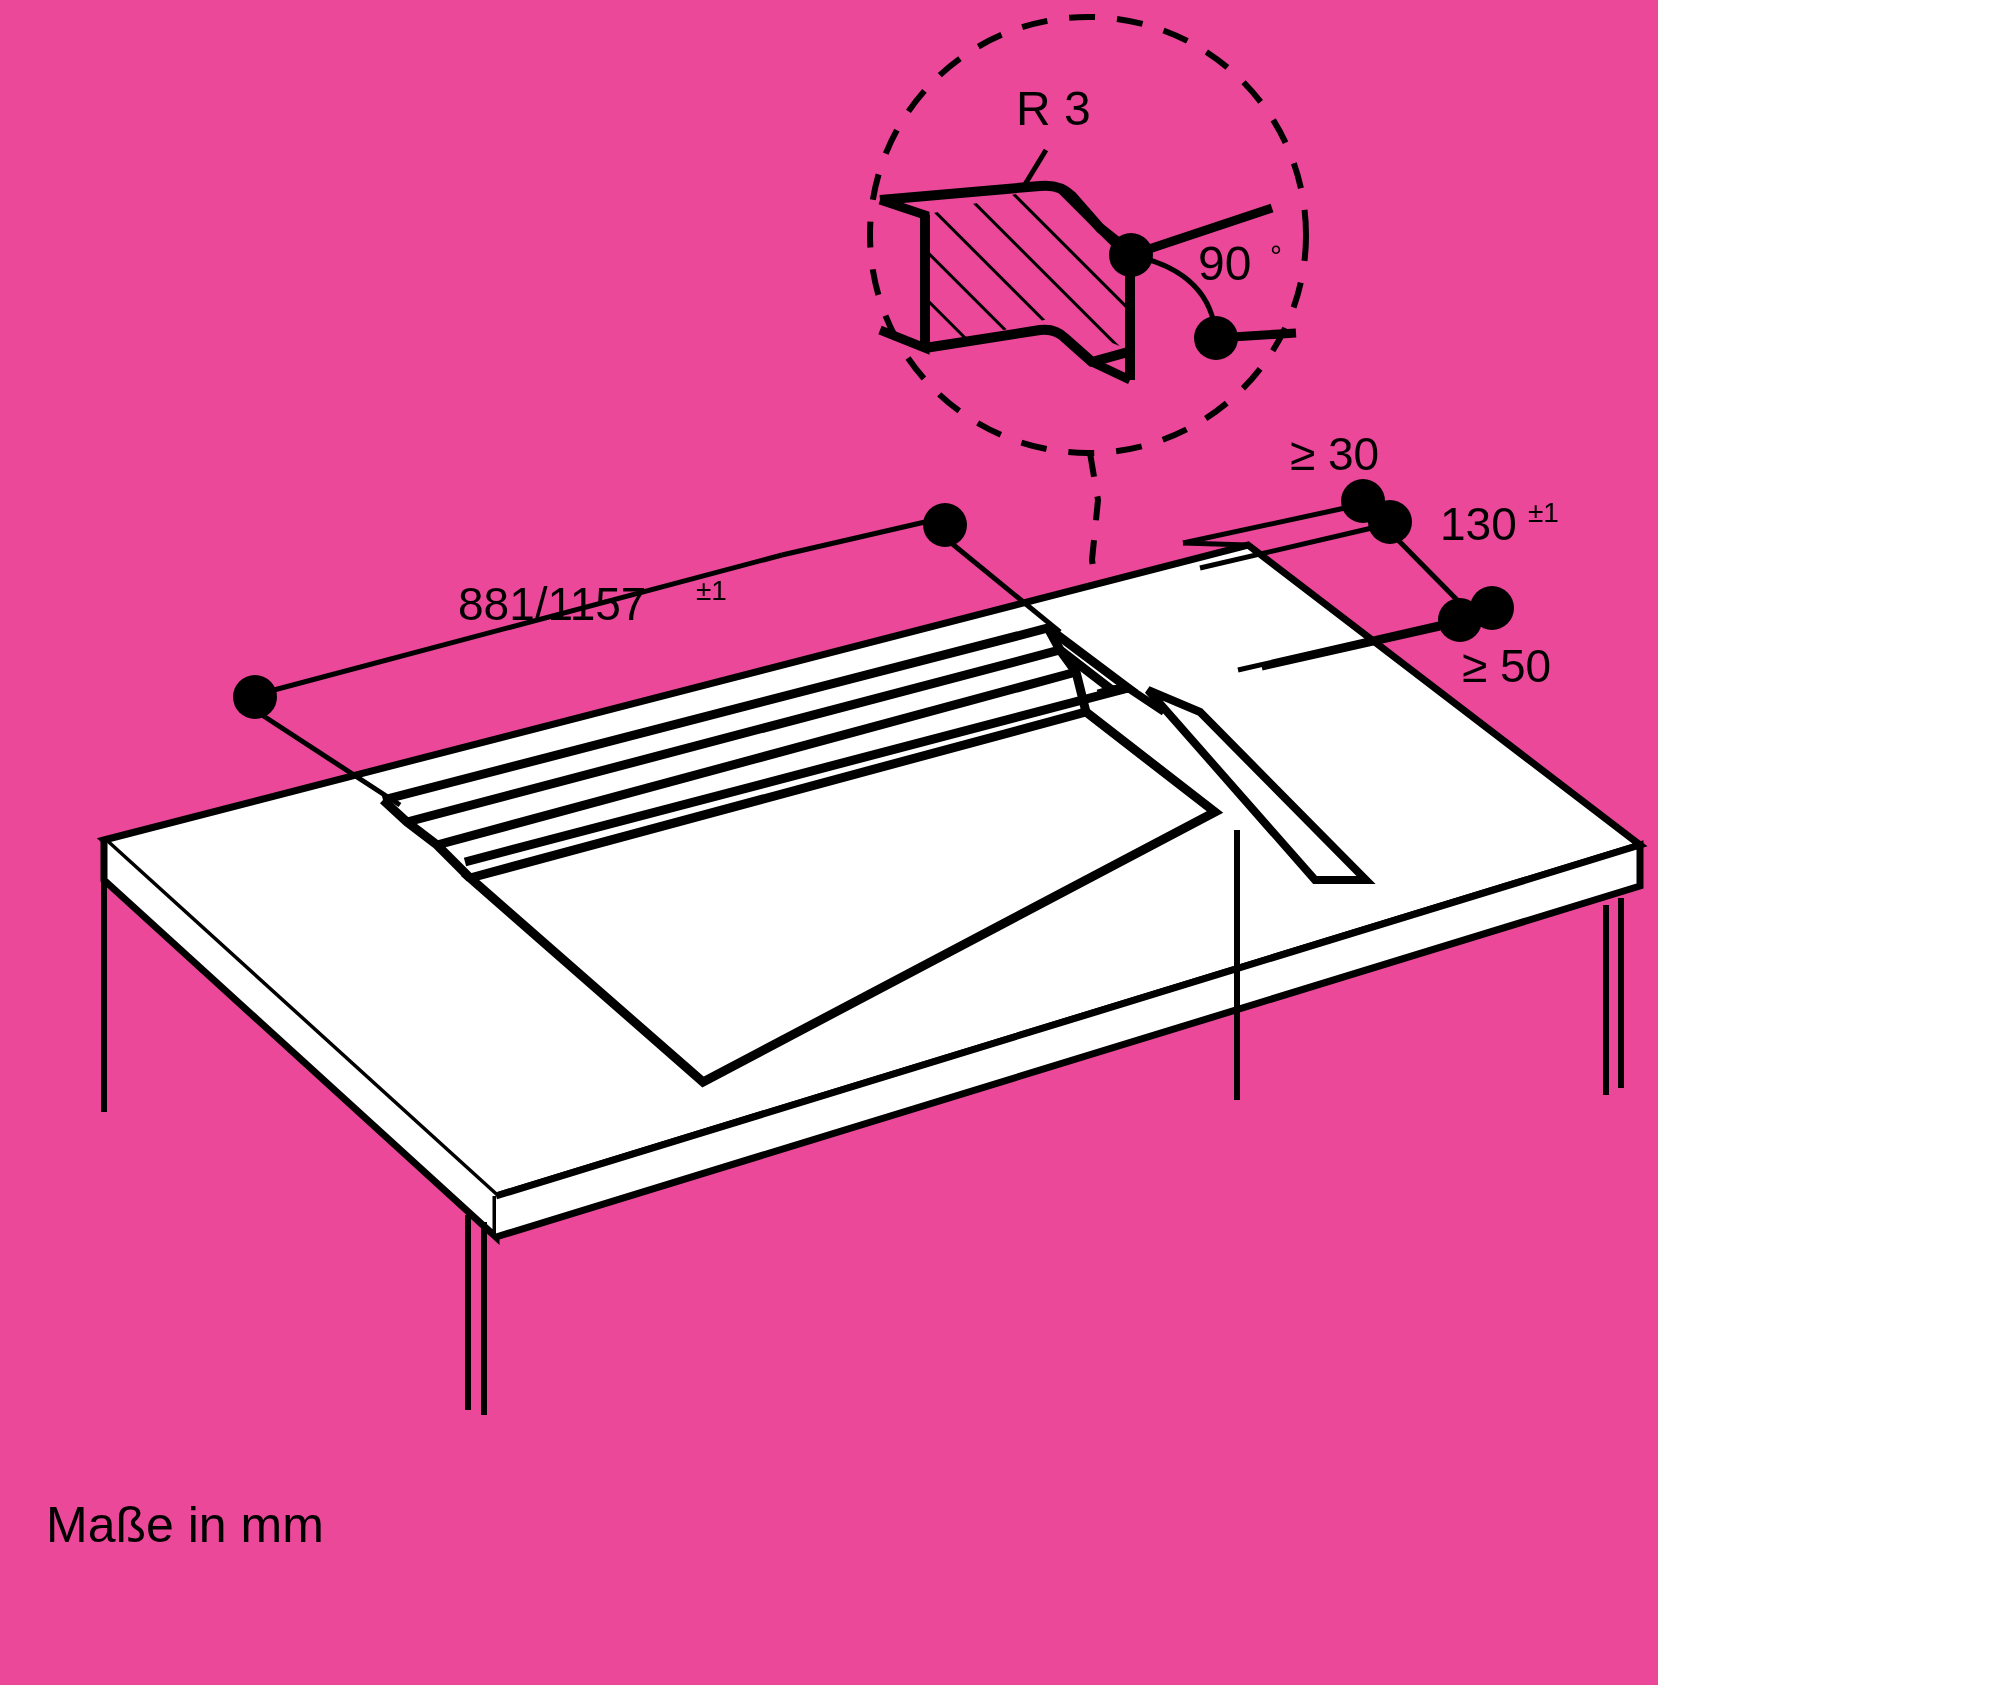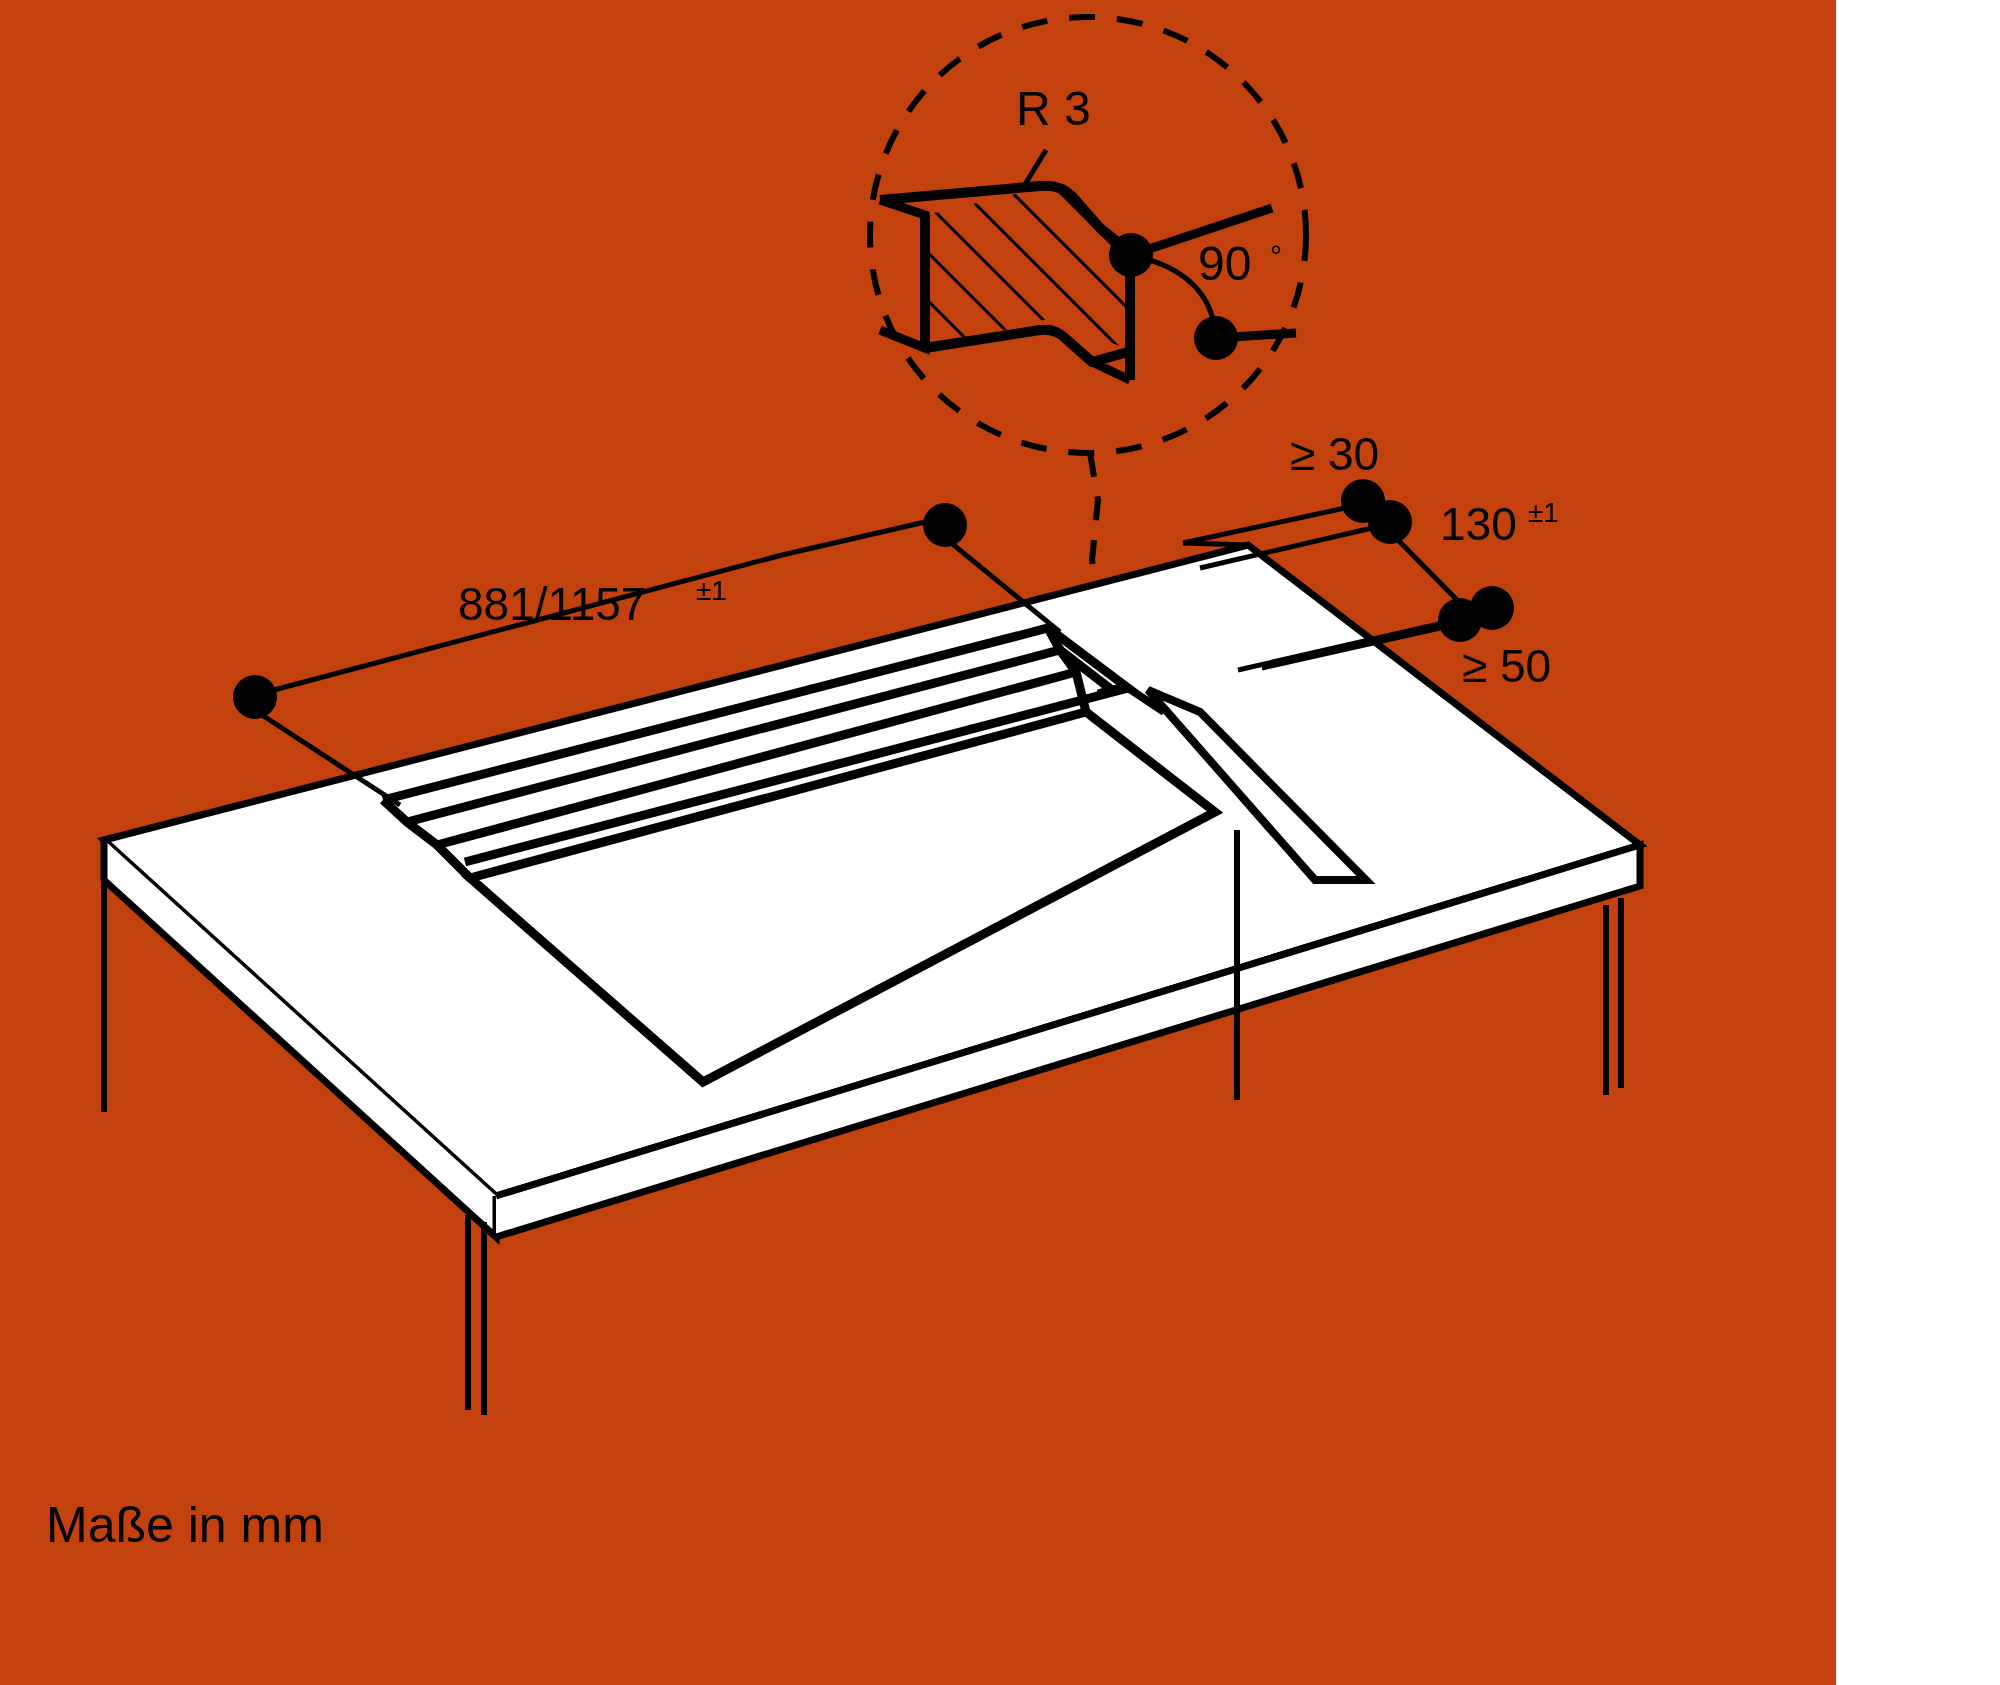--- a/index.html
+++ b/index.html
@@ -6,23 +6,23 @@
   html, body {
     margin: 0;
     padding: 0;
     background: #ffffff;
   }
   body {
     font-family: "Liberation Sans", sans-serif;
   }
   #page {
     position: relative;
-    width: 1836px;
+    width: 1658px;
     height: 1685px;
-    background: #c2410c;
+    background: #ec4899;
     overflow: hidden;
   }
   #drawing {
     position: absolute;
     left: 0;
     top: 0;
     width: 2000px;
     height: 1685px;
     display: block;
   }

